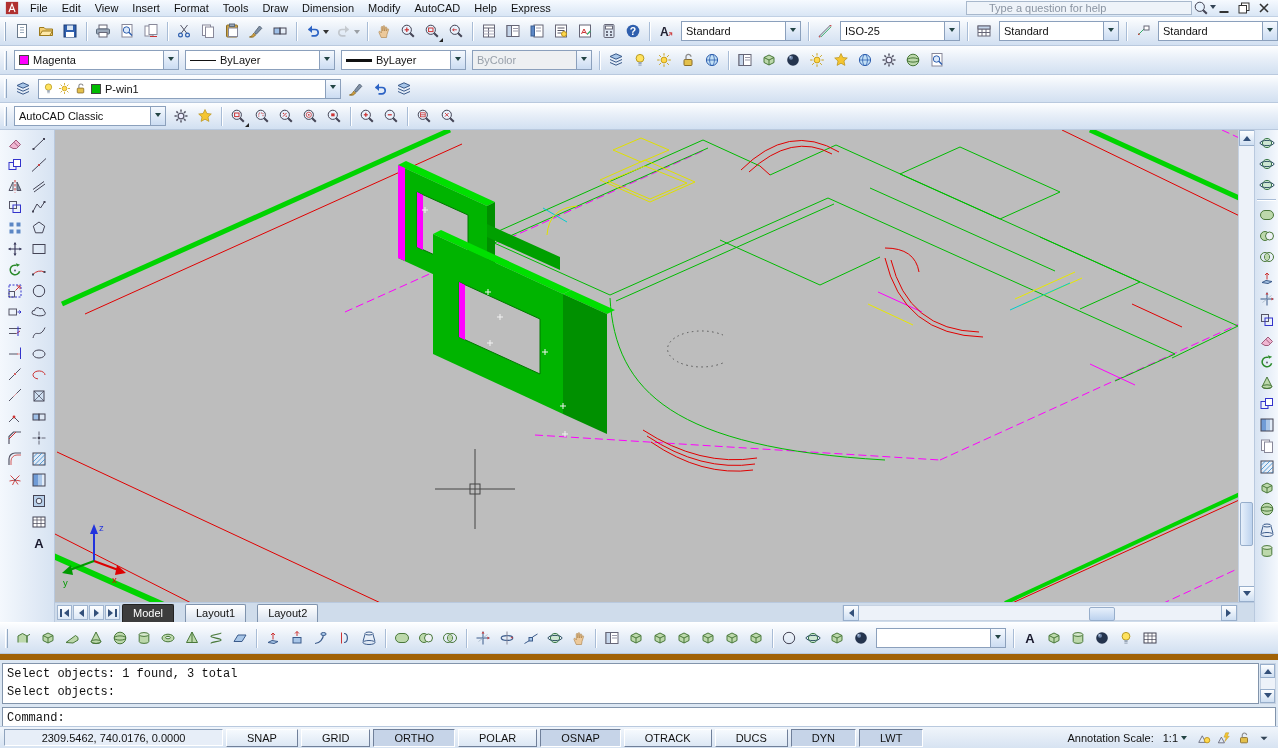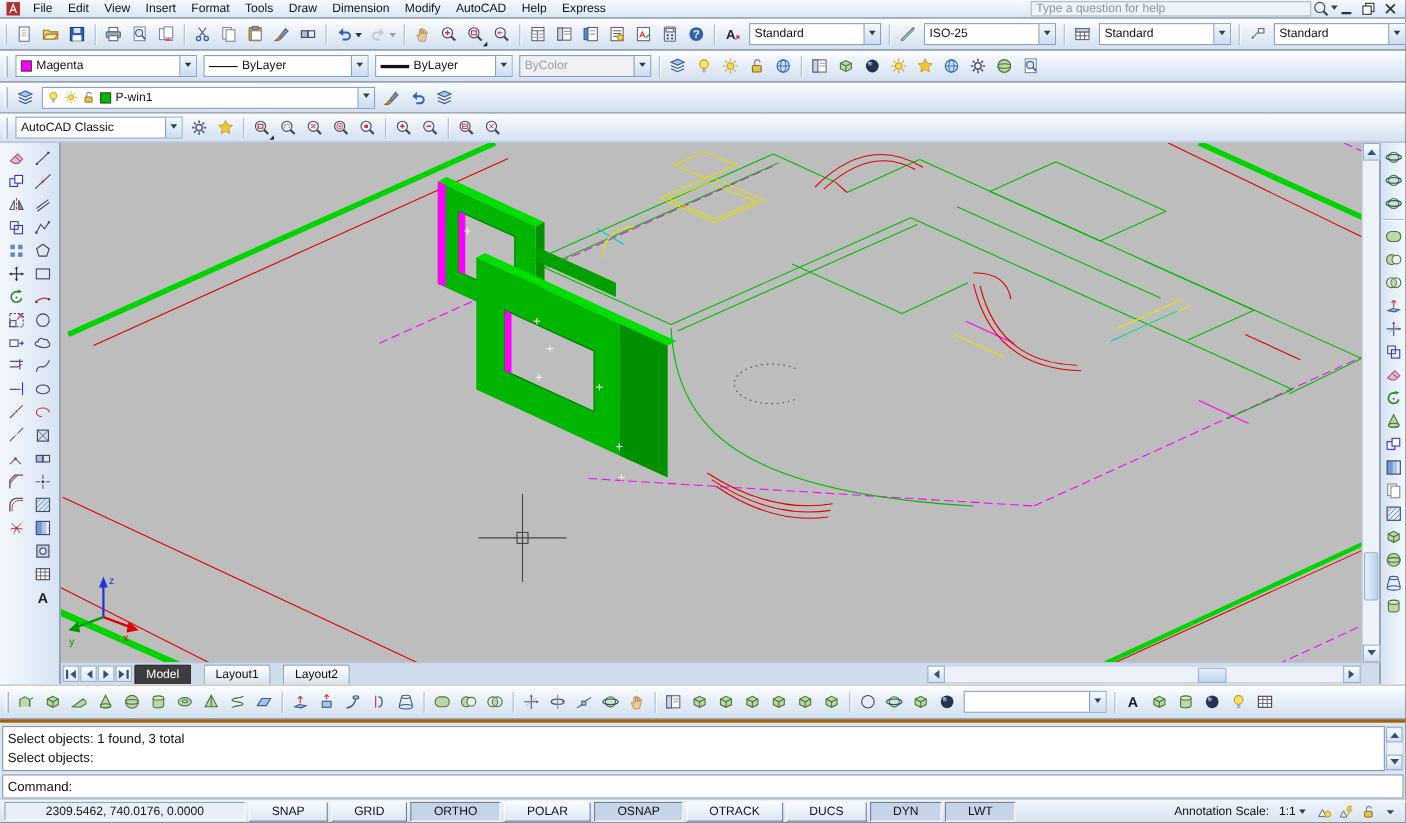--- a/index.html
+++ b/index.html
@@ -1,26 +1,26 @@
 <!DOCTYPE html>
 <html><head>
 <meta charset="utf-8">
 <style>
   *{box-sizing:border-box;margin:0;padding:0}
   html,body{background:#9aa7b8}
   button{font:inherit;background:none;border:none;cursor:default}
-  .app{position:relative;width:1278px;height:748px;background:#0f172a;font-family:"Liberation Sans",sans-serif;font-size:11px;color:#111;overflow:hidden;user-select:none}
+  .app{position:relative;width:1278px;height:748px;background:#6d28d9;font-family:"Liberation Sans",sans-serif;font-size:11px;color:#111;overflow:hidden;user-select:none}
 
   
   .menubar{position:absolute;left:0;top:0;width:100%;height:17px;background:linear-gradient(#f6faff,#d9e6f5);border-bottom:1px solid #c0d0e4;display:flex;align-items:center;padding:0 2px}
   .appicon{width:15px;height:15px;margin:0 3px;display:flex}
   .appicon svg{width:14px;height:14px}
   .menus{display:flex;align-items:center;height:100%}
   .mitem{padding:1px 7px;height:100%;display:flex;align-items:center}
-  .helpbox{margin-left:auto;width:255px;height:14px;border:1px solid #a8b8cc;background:#eef3f9;color:#8a94a2;display:flex;align-items:center;padding:0 4px;overflow:hidden;white-space:nowrap}
+  .helpbox{margin-left:auto;width:226px;height:14px;border:1px solid #a8b8cc;background:#eef3f9;color:#8a94a2;display:flex;align-items:center;padding:0 22px;overflow:hidden;white-space:nowrap}
   .micons{display:flex;align-items:center;margin:0 2px}
   .mico{width:20px;height:15px;display:flex;align-items:center;justify-content:center;position:relative}
   .mico svg{width:13px;height:13px}
   .mico.dd::after{content:"";border:3px solid transparent;border-top:4px solid #345;margin-left:1px}
 
   
   .tbrow{position:absolute;left:0;width:100%;display:flex;align-items:center;background:linear-gradient(#fdfeff,#e8eff8 45%,#d2e0f1);border-bottom:1px solid #b9c9de;padding:0 2px}
   #row2{top:17px;height:29px}
   #row3{top:46px;height:29px}
   #row4{top:75px;height:28px}
@@ -83,21 +83,21 @@
   .tabs{display:flex;align-items:flex-end;height:100%}
   .tab{padding:2px 10px 3px;border:1px solid #7f93ad;border-bottom:none;background:linear-gradient(#ffffff,#d8e2ef);margin-right:11px;border-radius:2px 2px 0 0}
   .tab.active{background:#3d3d3d;color:#fff;border-color:#222}
   #hsb{margin-left:auto;position:relative;width:396px;height:16px;align-self:center;background:#edf2f9;border:1px solid #c6d2e2}
   #corner{position:absolute;left:1238px;top:602px;width:16px;height:20px;background:#cfdceb;border-top:1px solid #b9c9de}
 
   
   #bt{position:absolute;left:0;top:622px;width:100%;height:32px;background:linear-gradient(#fdfeff,#e8eff8 45%,#d2e0f1);border-top:1px solid #fff;border-bottom:1px solid #b9c9de;display:flex;align-items:center;padding:0 3px}
 
   
-  #cmd{position:absolute;left:0;top:654px;width:100%;height:76px;background:#dce7f3;border-top:3px solid #a16207;font-family:Liberation Sans, sans-serif;font-size:12px}
+  #cmd{position:absolute;left:0;top:654px;width:100%;height:76px;background:#dce7f3;border-top:6px solid #a16207;font-family:Liberation Mono, monospace;font-size:12px}
   .cmdhist{position:absolute;left:2px;top:3px;right:19px;height:41px;background:#fff;border:1px solid #8294ab;padding:1px 4px;line-height:18px;overflow:hidden}
   .cmdsb{position:absolute;right:2px;top:3px;width:16px;height:41px;background:#edf2f9;border:1px solid #c6d2e2}
   .cmdline{position:absolute;left:2px;right:2px;top:47px;height:22px;background:#fff;border:1px solid #8294ab;display:flex;align-items:center;padding:0 4px}
 
   
   #sb2{position:absolute;left:0;top:726px;width:100%;height:22px;background:linear-gradient(#f0f5fb,#d7e3f2);border-top:1px solid #b9c9de;display:flex;align-items:center;gap:3px;padding:0 4px}
   .coords{width:219px;height:17px;border:1px solid;border-color:#8fa3bd #fff #fff #8fa3bd;background:#e7eef8;display:flex;align-items:center;justify-content:center}
   .tg{height:18px;padding:0 20px;display:flex;align-items:center;border:1px solid;border-color:#fff #70809a #70809a #fff;background:linear-gradient(#f6fafe,#dce7f4)}
   .tg.pressed{border-color:#70809a #fff #fff #70809a;background:#c6d4e8}
   .spacer{flex:1}

